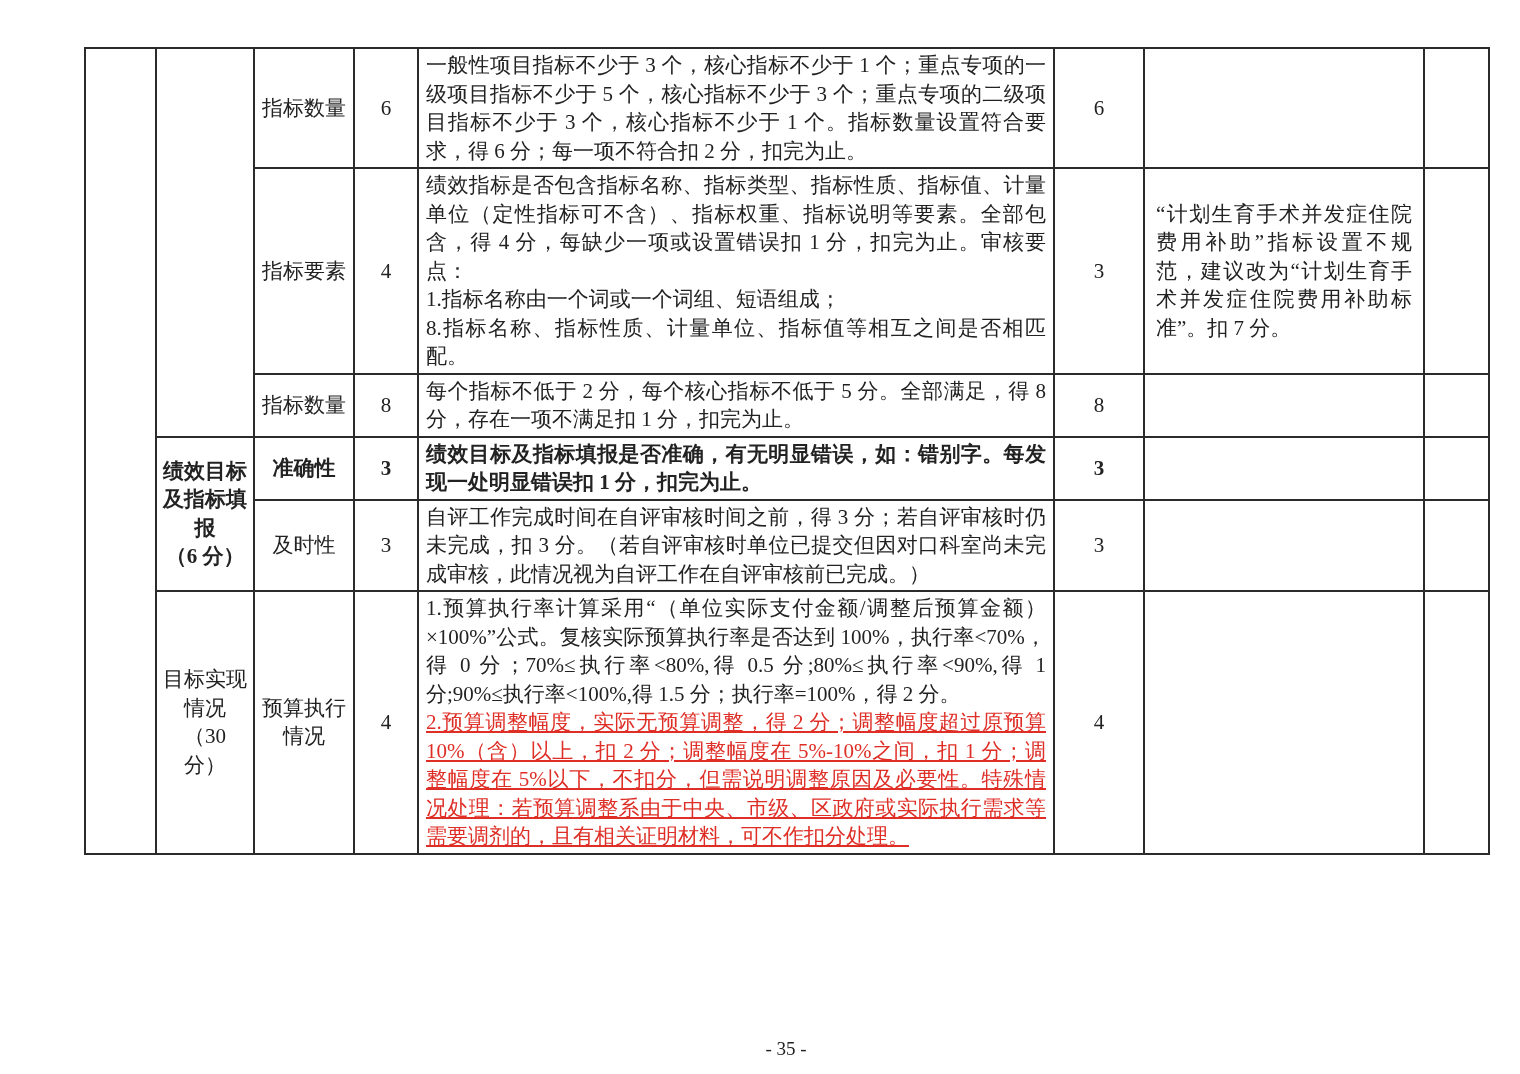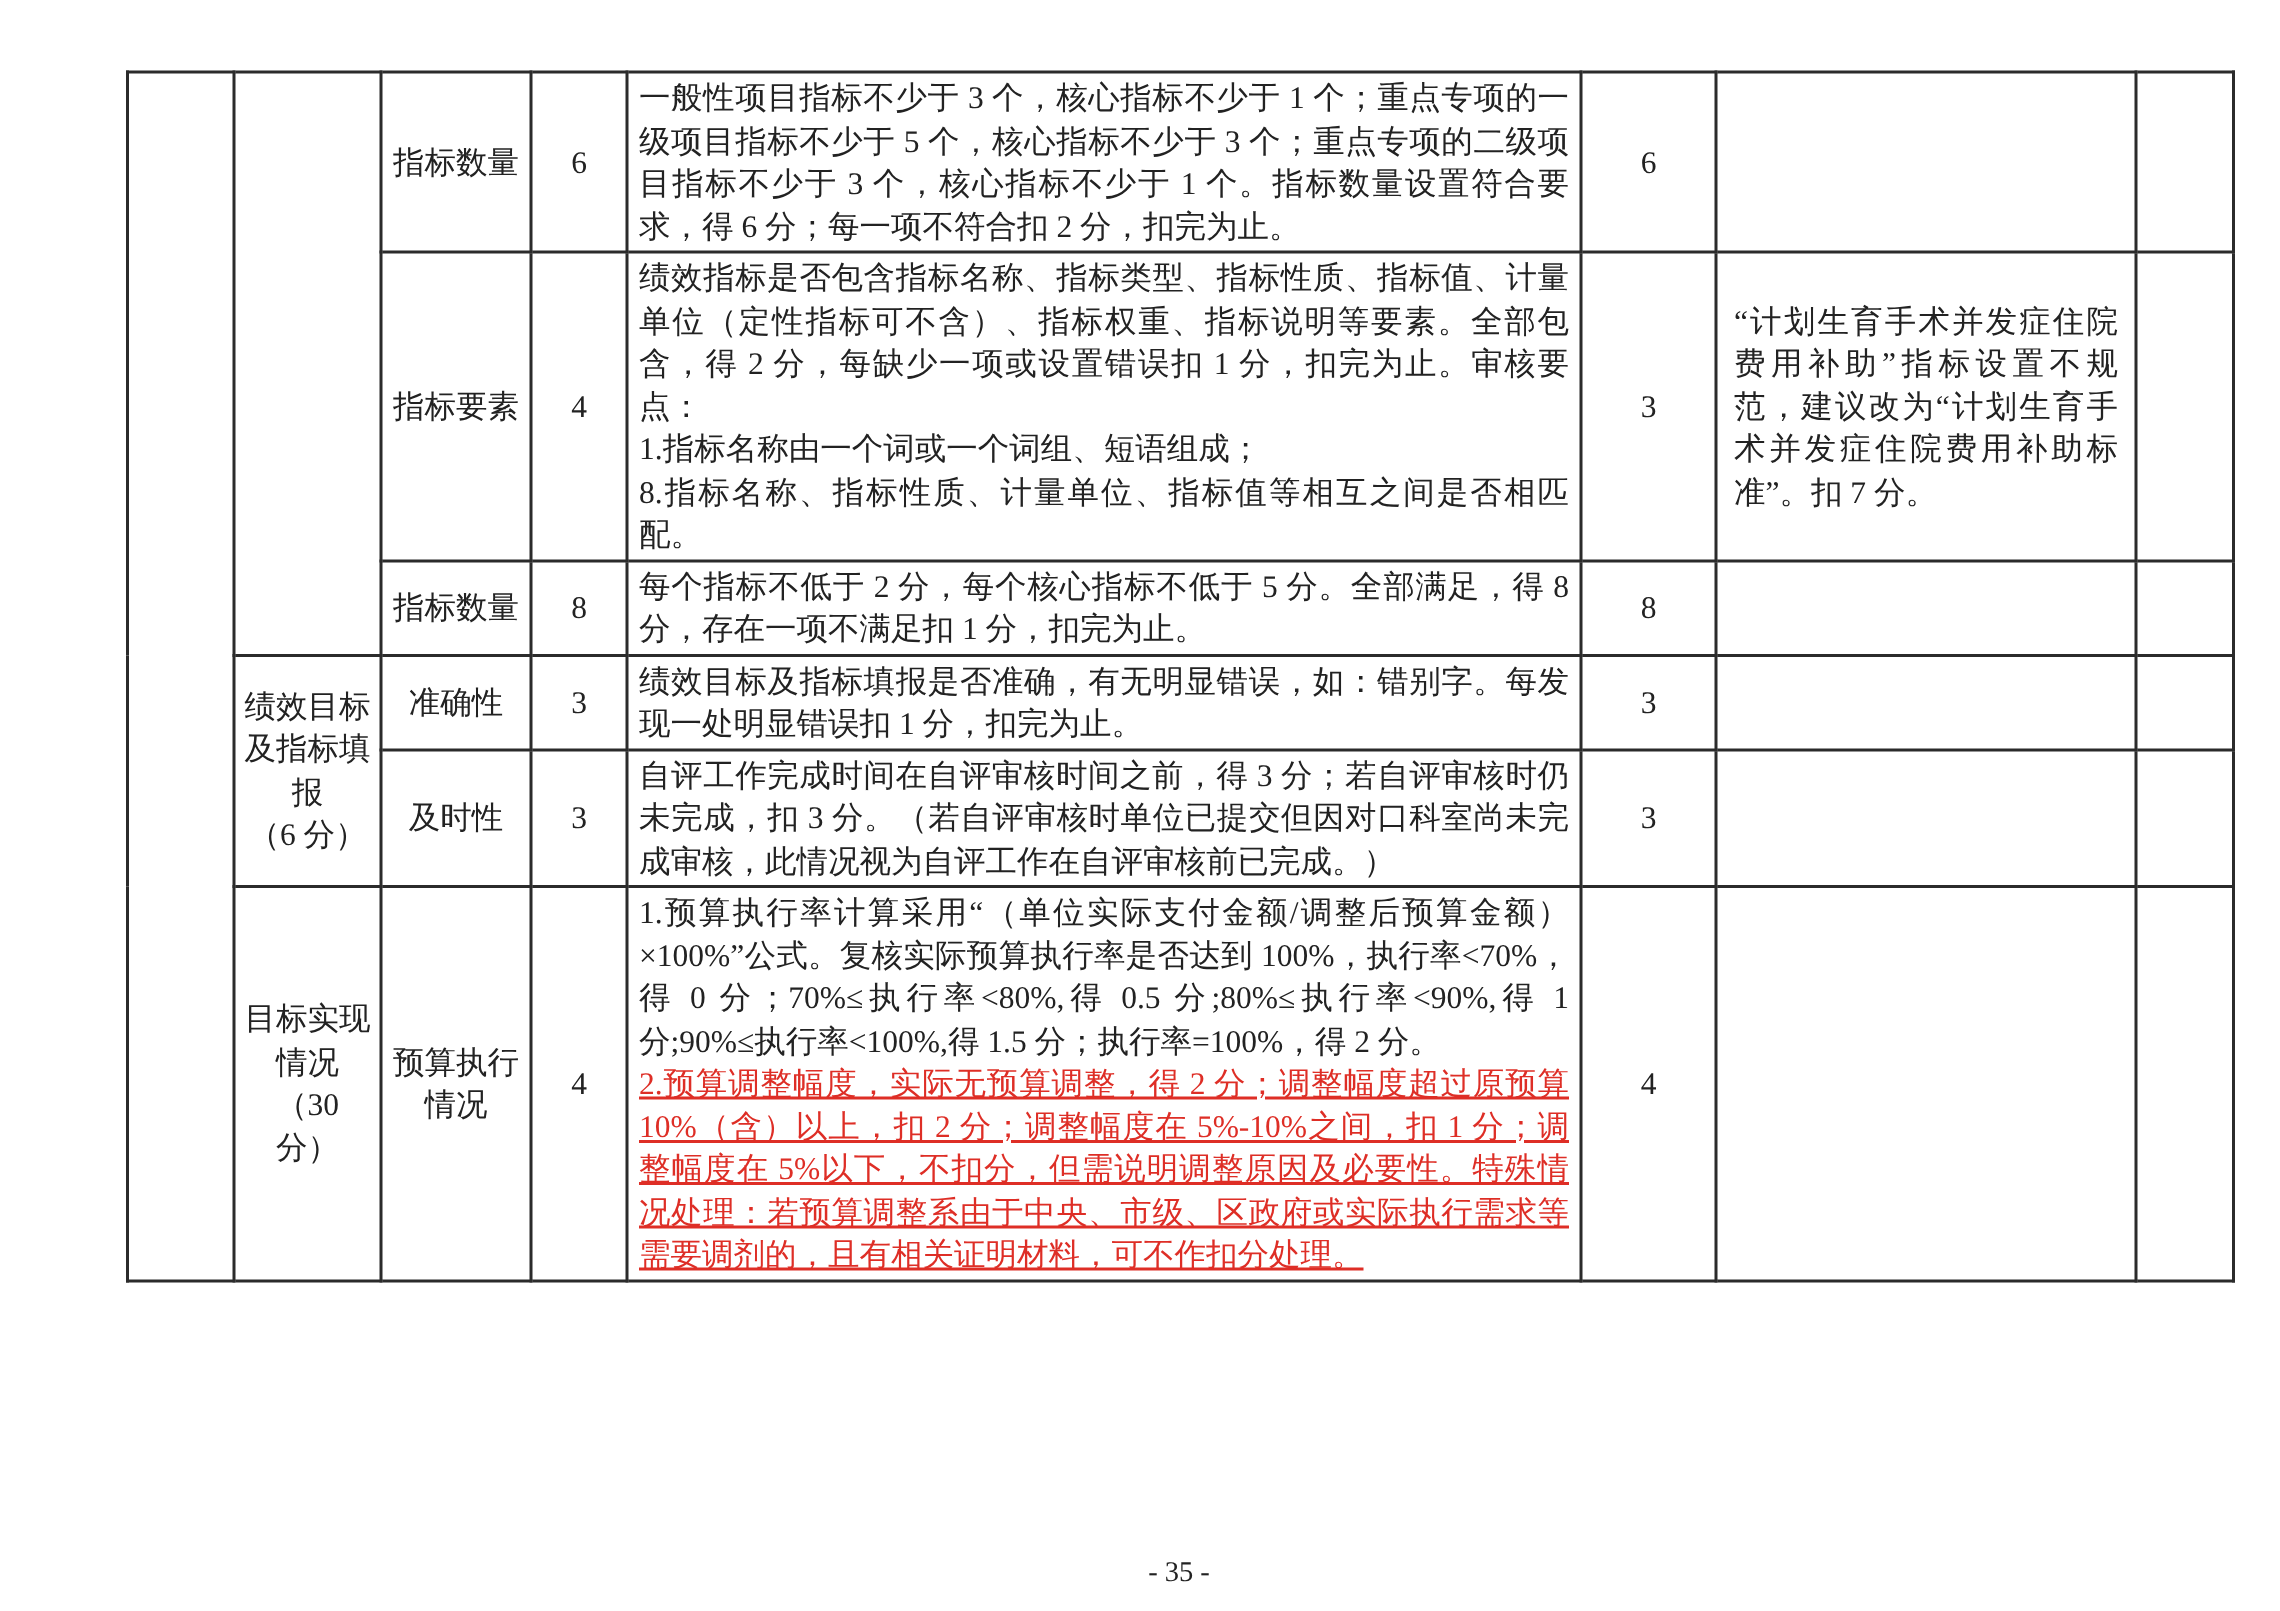--- a/index.html
+++ b/index.html
@@ -26,21 +26,21 @@
   td{
     border:2px solid var(--border);
     vertical-align:middle;
     font-size:21px;
     line-height:28.5px;
     padding:4px;
   }
   tr.r1{height:115px;}
   tr.r2{height:141px;}
   tr.r3{height:61px;}
-  tr.r4{height:58px;}
+  tr.r4{height:58px;font-weight:bold;}
   tr.r5{height:84px;}
   tr.r6{height:257px;}
   td.c2{text-align:center;white-space:pre-line;}
   td.c3{text-align:center;white-space:pre-line;}
   td.c4,td.c6{text-align:center;}
   td.c5{padding:2px 7px;text-align:justify;}
   td.c7{padding:4px 11px;text-align:justify;}
   td.c5 p,td.c7 p{margin:0;}
   .red{color:var(--red);text-decoration:underline;}
   .page-number{
@@ -77,21 +77,21 @@
         <p>一般性项目指标不少于 3 个，核心指标不少于 1 个；重点专项的一级项目指标不少于 5 个，核心指标不少于 3 个；重点专项的二级项目指标不少于 3 个，核心指标不少于 1 个。指标数量设置符合要求，得 6 分；每一项不符合扣 2 分，扣完为止。</p>
       </td>
       <td class="c6">6</td>
       <td class="c7"></td>
       <td class="c8"></td>
     </tr>
     <tr class="r2">
       <td class="c3">指标要素</td>
       <td class="c4">4</td>
       <td class="c5">
-        <p>绩效指标是否包含指标名称、指标类型、指标性质、指标值、计量单位（定性指标可不含）、指标权重、指标说明等要素。全部包含，得 2 分，每缺少一项或设置错误扣 1 分，扣完为止。审核要点：</p>
+        <p>绩效指标是否包含指标名称、指标类型、指标性质、指标值、计量单位（定性指标可不含）、指标权重、指标说明等要素。全部包含，得 4 分，每缺少一项或设置错误扣 1 分，扣完为止。审核要点：</p>
         <p>1.指标名称由一个词或一个词组、短语组成；</p>
         <p>8.指标名称、指标性质、计量单位、指标值等相互之间是否相匹配。</p>
       </td>
       <td class="c6">3</td>
       <td class="c7">“计划生育手术并发症住院费用补助”指标设置不规范，建议改为“计划生育手术并发症住院费用补助标准”。扣 7 分。</td>
       <td class="c8"></td>
     </tr>
     <tr class="r3">
       <td class="c3">指标数量</td>
       <td class="c4">8</td>

